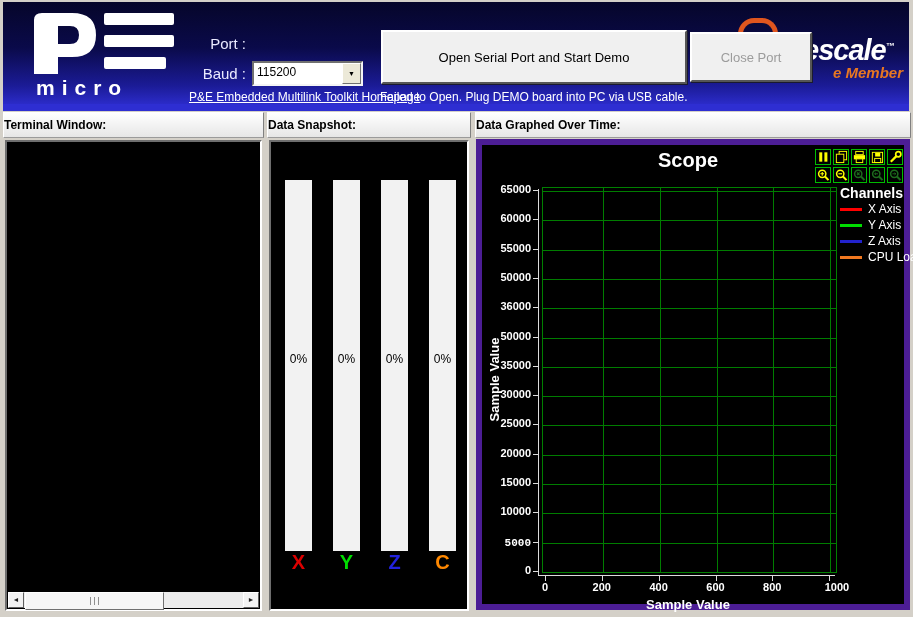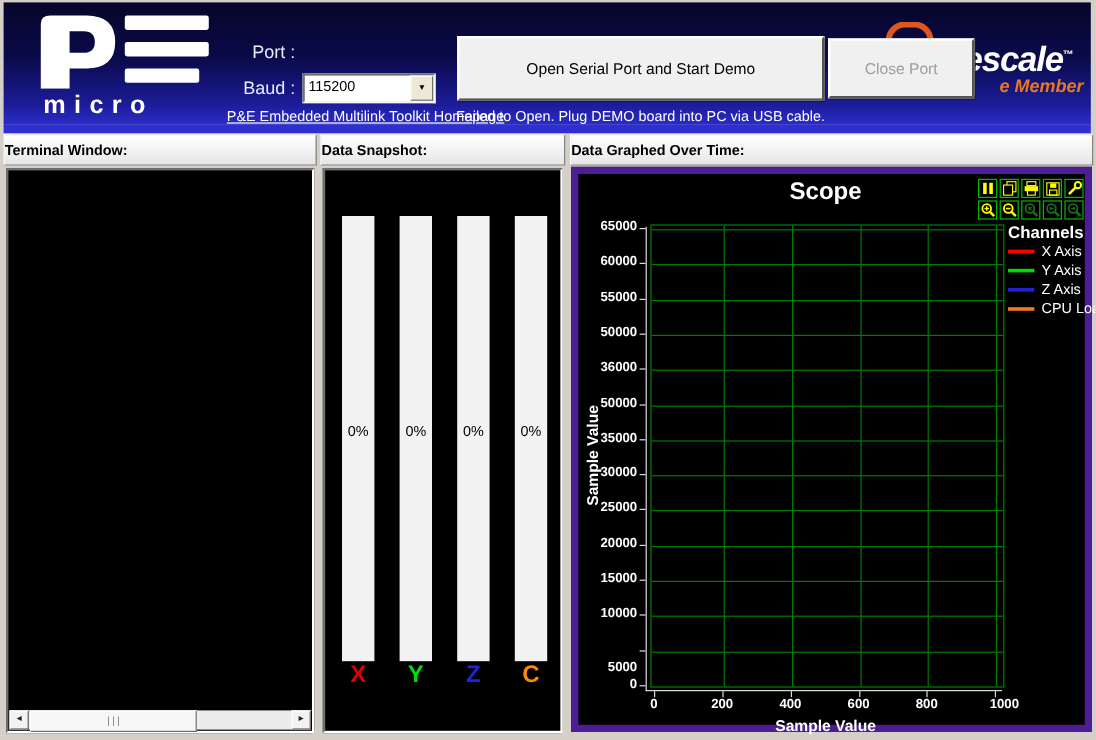--- a/index.html
+++ b/index.html
@@ -252,21 +252,21 @@
           <div class="grid-v" style="left: 230.3px;"></div>
           <div class="grid-v" style="left: 287.2px;"></div>
         </div>
       <div class="yaxis-line"></div>
       <div class="xaxis-line"></div>
       <div class="ylabel">Sample Value</div>
       <div class="xlabel">Sample Value</div>
     <div class="ytick" style="top: 426px;"></div>
         <div class="ytick-label" style="top: 419px;">0</div>
         <div class="ytick" style="top: 396.7px;"></div>
-        <div class="ytick-label" style="top: 405px;">5000</div>
+        <div class="ytick-label" style="top: 392px; font-family: Liberation Mono, monospace;">5000</div>
         <div class="ytick" style="top: 367.4px;"></div>
         <div class="ytick-label" style="top: 360.4px;">10000</div>
         <div class="ytick" style="top: 338.1px;"></div>
         <div class="ytick-label" style="top: 331.1px;">15000</div>
         <div class="ytick" style="top: 308.7px;"></div>
         <div class="ytick-label" style="top: 301.7px;">20000</div>
         <div class="ytick" style="top: 279.4px;"></div>
         <div class="ytick-label" style="top: 272.4px;">25000</div>
         <div class="ytick" style="top: 250.1px;"></div>
         <div class="ytick-label" style="top: 243.1px;">30000</div>

